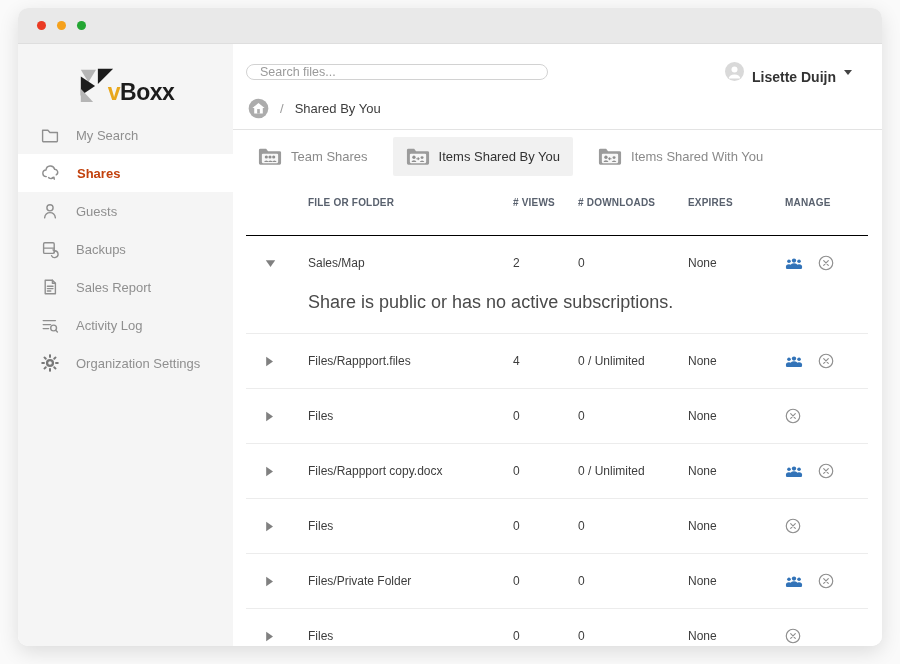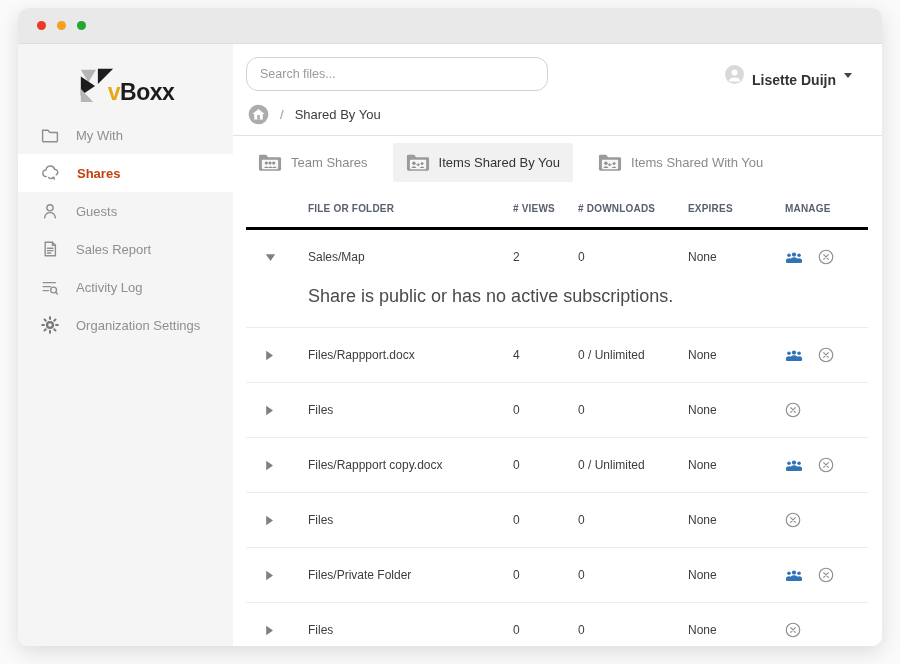--- a/index.html
+++ b/index.html
@@ -16,38 +16,38 @@
   .logo-text { font-size:23px; font-weight:800; color:#1c1c1c; letter-spacing:-0.5px; margin-left:-7px; margin-top:14px; }
   .logo-text .gold { color:#e8a71c; }
   .menu-item { height:38px; display:flex; align-items:center; gap:16px; padding-left:22px; color:#8f8f8f; font-size:13px; cursor:pointer; }
   .menu-item .lbl { white-space:nowrap; }
   .menu-item.active { background:#ffffff; color:#c2410c; font-weight:bold; }
   .icn { display:inline-flex; align-items:center; justify-content:center; }
 
   
   .main { flex:1; background:#fff; display:flex; flex-direction:column; min-width:0; }
   .topbar { display:flex; align-items:center; justify-content:space-between; padding:13px 30px 0 13px; }
-  .search input { width:302px; height:34px; border:1px solid #d2d2d2; border-radius:12px; padding:0 13px; font-size:12.5px;
+  .search input { width:302px; height:16px; border:1px solid #d2d2d2; border-radius:12px; padding:0 13px; font-size:12.5px;
                   color:#666; outline:none; font-family:"Liberation Sans", sans-serif; background:#fff; }
   .search input::placeholder { color:#9a9a9a; }
   .user { display:flex; align-items:center; gap:8px; cursor:pointer; }
   .user .uname { font-size:14px; font-weight:bold; color:#333;margin-top:12px; }
   .user .dcaret { width:0; height:0; border-left:4px solid transparent; border-right:4px solid transparent; border-top:5px solid #444; margin-top:2px; }
 
   .breadcrumb-row { display:flex; align-items:center; gap:11px; padding:13px 0 10px 15px; border-bottom:1px solid #e3e3e3; }
   .crumb-sep { color:#9a9a9a; font-size:13px; }
   .crumb-current { font-size:13px; font-weight:normal; color:#3d3d3d; }
 
   .tabs { display:flex; align-items:center; padding:7px 0 7px 12px; gap:12px; }
   .tab { display:flex; align-items:center; gap:9px; padding:9px 13px; font-size:13px; color:#8a8a8a; cursor:pointer; border-radius:2px; white-space:nowrap;text-align:center; }
   .tab.active { background:#f1f1f1; color:#333; }
 
   .table { margin:0 14px 0 13px; }
   .grid { display:grid; grid-template-columns:62px 205px 65px 110px 97px 1fr; align-items:center; }
-  .thead { padding:14px 0 13px 0; border-bottom:3px solid #000000; }
+  .thead { padding:14px 0 27px 0; border-bottom:1px solid #000000; }
   .thead .hcell { font-size:10px; font-weight:bold; color:#59616e; letter-spacing:.2px; }
   .row-block { border-bottom:1px solid #ececec; }
   .row { min-height:54px; font-size:12px; color:#3d3d3d; }
   .caret-cell { padding-left:19px; display:flex; align-items:center; }
   .caret { cursor:pointer; display:inline-flex; }
   .manage-cell { display:flex; align-items:center; gap:15px; }
   .mbtn { cursor:pointer; display:inline-flex; align-items:center; }
   .note { padding:2px 0 20px 62px; font-size:18px; color:#4a4a4a; }
 </style>
 </head>
@@ -73,39 +73,49 @@
         </span>
         <span class="logo-text"><span class="gold">v</span><span>Boxx</span></span>
       </div>
       <div>
           <div class="menu-item">
             <span class="icn">
               <svg width="20" height="20" viewBox="0 0 20 20">
                 <path fill="none" stroke="#8f8f8f" stroke-width="1.4" stroke-linecap="round" stroke-linejoin="round" d="M2.6 5.2 h5.3 l2 2.3 h7.5 v8.2 a1 1 0 0 1 -1 1 h-12.8 a1 1 0 0 1 -1 -1 z"></path>
               </svg>
             </span>
-    <span class="lbl">My With</span>
+    <span class="lbl">My Search</span>
           </div>
           <div class="menu-item active">
             <span class="icn">
               <svg width="21" height="20" viewBox="0 0 21 20">
                 <path fill="none" stroke="#8f8f8f" stroke-width="1.4" stroke-linecap="round" stroke-linejoin="round" d="M6.3 13.6 a3.3 3.3 0 0 1 -.3 -6.6 a4.4 4.4 0 0 1 8.6 -0.8 a3 3 0 0 1 1.6 5.6"></path>
                 <path fill="none" stroke="#8f8f8f" stroke-width="1.4" stroke-linecap="round" stroke-linejoin="round" d="M8.6 14.6 c1.6 1.4 4 1.2 5.4 -0.3 M14 14.3 l0.3 1.9 M14 14.3 l-1.9 0.3"></path>
               </svg>
             </span>
     <span class="lbl">Shares</span>
           </div>
           <div class="menu-item">
             <span class="icn">
               <svg width="20" height="20" viewBox="0 0 20 20">
                 <circle fill="none" stroke="#8f8f8f" stroke-width="1.4" stroke-linecap="round" stroke-linejoin="round" cx="10" cy="6.8" r="3.1"></circle>
                 <path fill="none" stroke="#8f8f8f" stroke-width="1.4" stroke-linecap="round" stroke-linejoin="round" d="M4.6 16.8 c0.5 -3.6 2.6 -5.2 5.4 -5.2 s4.9 1.6 5.4 5.2"></path>
               </svg>
             </span>
     <span class="lbl">Guests</span>
+          </div>
+          <div class="menu-item">
+            <span class="icn">
+              <svg width="20" height="20" viewBox="0 0 20 20">
+                <rect fill="none" stroke="#8f8f8f" stroke-width="1.4" stroke-linecap="round" stroke-linejoin="round" x="3.6" y="3.8" width="10.6" height="10.6" rx="1.2"></rect>
+                <line fill="none" stroke="#8f8f8f" stroke-width="1.4" stroke-linecap="round" stroke-linejoin="round" x1="3.6" y1="9.1" x2="14.2" y2="9.1"></line>
+                <path fill="none" stroke="#8f8f8f" stroke-width="1.4" stroke-linecap="round" stroke-linejoin="round" d="M11.6 16.7 a3.4 3.4 0 1 0 3.2 -4.9 M14.8 11.8 l-1.8 -0.9 M14.8 11.8 l-0.7 1.8"></path>
+              </svg>
+            </span>
+    <span class="lbl">Backups</span>
           </div>
           <div class="menu-item">
             <span class="icn">
               <svg width="20" height="20" viewBox="0 0 20 20">
                 <path fill="none" stroke="#8f8f8f" stroke-width="1.4" stroke-linecap="round" stroke-linejoin="round" d="M5.2 3.2 h7.2 l3 3 v10.6 h-10.2 z"></path>
                 <path fill="none" stroke="#8f8f8f" stroke-width="1.4" stroke-linecap="round" stroke-linejoin="round" d="M12.4 3.2 v3 h3"></path>
                 <line fill="none" stroke="#8f8f8f" stroke-width="1.4" stroke-linecap="round" stroke-linejoin="round" x1="7.4" y1="9.2" x2="13" y2="9.2"></line>
                 <line fill="none" stroke="#8f8f8f" stroke-width="1.4" stroke-linecap="round" stroke-linejoin="round" x1="7.4" y1="11.6" x2="13" y2="11.6"></line>
                 <line fill="none" stroke="#8f8f8f" stroke-width="1.4" stroke-linecap="round" stroke-linejoin="round" x1="7.4" y1="14" x2="10.8" y2="14"></line>
               </svg>
@@ -277,21 +287,21 @@
             </div>
             <div class="row-block">
     <div class="grid row">
       <div class="caret-cell">
                   <span class="caret">
                     <svg width="9" height="11" viewBox="0 0 9 11">
                       <path d="M1.2 0.8 L8 5.5 L1.2 10.2 Z" fill="#808080"></path>
                     </svg>
                   </span>
                 </div>
-      <div>Files/Rappport.docx</div>
+      <div>Files/Rappport.files</div>
       <div>4</div>
       <div>0 / Unlimited</div>
       <div>None</div>
       <div class="manage-cell">
                   <span class="mbtn">
                     <span class="icn">
                       <svg width="18" height="12" viewBox="0 0 20 13">
                         <g fill="#3273b8">
                           <circle cx="4.4" cy="4.6" r="2"></circle>
                           <circle cx="15.6" cy="4.6" r="2"></circle>

